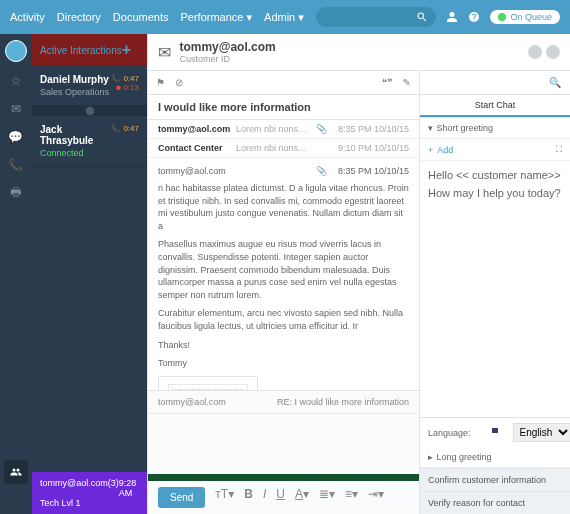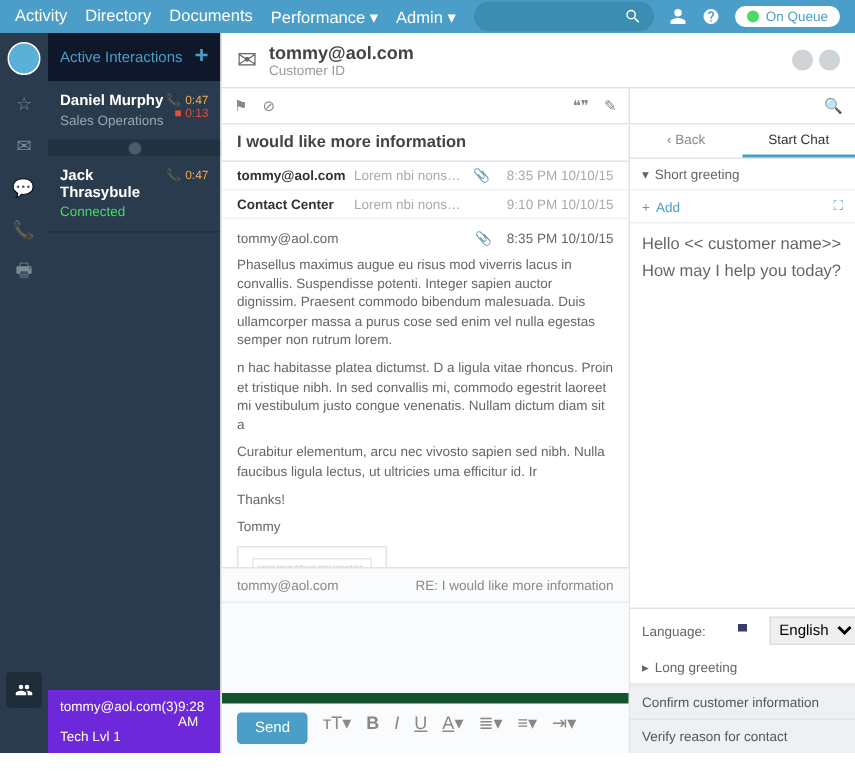--- a/index.html
+++ b/index.html
@@ -1,31 +1,31 @@
 <!DOCTYPE html>
 <html><head>
 <meta charset="utf-8">
 <style>
 *{box-sizing:border-box;margin:0;padding:0;font-family:Arial,Helvetica,sans-serif}
 body{width:570px;height:514px;overflow:hidden;font-size:10px;color:#333;background:#fff}
-.topbar{height:22px;background:#4a9ec7;display:flex;align-items:center;padding:0 10px;color:#fff}
+.topbar{height:34px;background:#4a9ec7;display:flex;align-items:center;padding:0 10px;color:#fff}
 .topbar .nav{display:flex;gap:12px;align-items:center;font-size:11px}
 .topbar .nav span{cursor:pointer}
 .topbar .spacer{flex:1}
 .topbar .search{display:flex;align-items:center;background:#3c8db2;border-radius:10px;height:20px;width:120px;padding:0 8px;justify-content:flex-end}
 .topbar .ricons{display:flex;align-items:center;gap:10px;margin-left:10px}
 .topbar .onq{background:#fff;color:#4a9ec7;border-radius:10px;padding:2px 8px;font-size:9px;display:flex;align-items:center;gap:4px}
 .topbar .onq::before{content:"";width:8px;height:8px;border-radius:50%;background:#4cd964}
 .shell{display:flex;height:480px}
 .iconrail{width:32px;background:#2a3b4d;display:flex;flex-direction:column;align-items:center;padding-top:6px;gap:10px;color:#7d8a97}
 .iconrail .avatar{width:22px;height:22px;border-radius:50%;background:#5bb0d8;border:1px solid #fff}
 .iconrail .ri{width:18px;height:18px;display:flex;align-items:center;justify-content:center;font-size:12px;cursor:pointer}
 .iconrail .ri.active{color:#fff;background:#1f2d3b;border-radius:3px;width:24px;height:24px}
 .side{width:115px;background:#2a3b4d;color:#cfd6dc;display:flex;flex-direction:column}
-.side .hdr{background:#0f172a;color:#4a9ec7;height:32px;display:flex;align-items:center;justify-content:space-between;padding:0 8px;font-size:10px}
+.side .hdr{background:#7f1d1d;color:#4a9ec7;height:32px;display:flex;align-items:center;padding:0 8px;font-size:10px}
 .side .hdr .plus{font-size:16px;font-weight:bold;color:#4a9ec7}
 .inter{padding:8px;border-bottom:1px solid #22313f}
 .inter .name{color:#fff;font-size:10px;font-weight:bold}
 .inter .sub{color:#9aa5af;font-size:9px;margin-top:2px}
 .inter .timers{float:right;text-align:right;font-size:8px}
 .inter .timers .g{color:#f0ad4e}
 .inter .timers .r{color:#e74c3c}
 .divbar{height:10px;background:#22313f;display:flex;align-items:center;justify-content:center}
 .divbar::before{content:"";width:8px;height:8px;border-radius:50%;background:#4f5d6b;border:1px solid #2a3b4d}
 .queue{background:#6d28d9;color:#fff;padding:6px 8px;font-size:9px}
@@ -185,22 +185,22 @@
             <div class="from">Contact Center</div>
             <div class="prev">Lorem nbi nonsepittus…</div>
             <div class="mi"></div>
             <div class="time"><span>9:10 PM</span> <span>10/10/15</span></div>
           </div>
           <div class="msgopen">
             <div class="hdr">
                 <span>tommy@aol.com</span>
                 <span><span style="margin-right:10px">📎</span><span>8:35 PM</span> <span>10/10/15</span></span>
               </div>
+            <p>n hac habitasse platea dictumst. D a ligula vitae rhoncus. Proin et tristique nibh. In sed convallis mi, commodo egestrit laoreet mi vestibulum justo congue venenatis. Nullam dictum diam sit a</p>
             <p>Phasellus maximus augue eu risus mod viverris lacus in convallis. Suspendisse potenti. Integer sapien auctor dignissim. Praesent commodo bibendum malesuada. Duis ullamcorper massa a purus cose sed enim vel nulla egestas semper non rutrum lorem.</p>
-            <p>n hac habitasse platea dictumst. D a ligula vitae rhoncus. Proin et tristique nibh. In sed convallis mi, commodo egestrit laoreet mi vestibulum justo congue venenatis. Nullam dictum diam sit a</p>
             <p>Curabitur elementum, arcu nec vivosto sapien sed nibh. Nulla faucibus ligula lectus, ut ultricies uma efficitur id. Ir</p>
             <p>Thanks!</p>
             <p>Tommy</p>
             <div class="attach">
                 <div class="doc">Lorem ipsum dolor sit amet consectetur adipiscing elit sed do eiusmod tempor incididunt ut labore</div>
               </div>
           </div>
         </div>
         <div class="reply">
           <div class="rhdr">
@@ -221,21 +221,20 @@
             <span class="ico">⇥▾</span>
           </div>
         </div>
       </div>
 
       <div class="script">
         <div class="sch">
             <span>🔍</span>
           </div>
         <div class="tabs">
-          <div class="tab">‹ <span>Back</span></div>
           <div class="tab active">Start Chat</div>
         </div>
         <div class="row">▾ <span>Short greeting</span></div>
         <div class="row link">+ <span>Add</span><span style="margin-left:auto;color:#4a9ec7">⛶</span></div>
         <div class="content">
           <p>Hello &lt;&lt; customer name&gt;&gt;</p>
           <p>How may I help you today?</p>
         </div>
         <div class="lang">
           <span>Language:</span>

